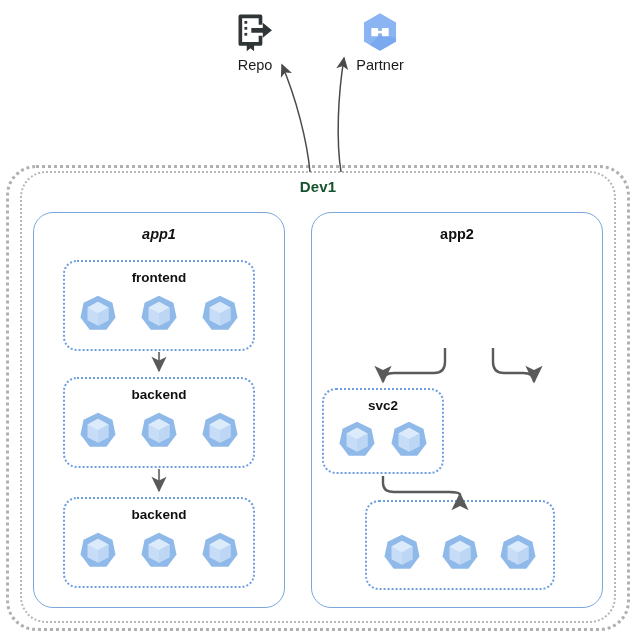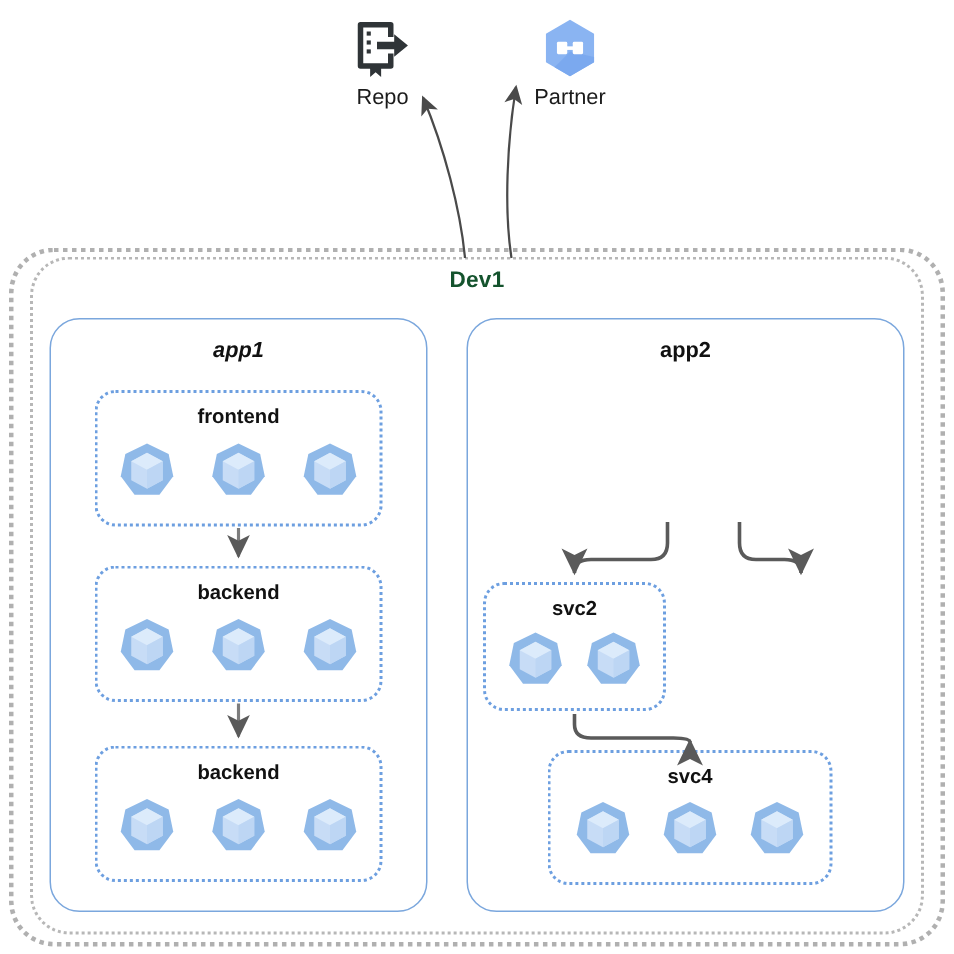--- a/index.html
+++ b/index.html
@@ -261,21 +261,20 @@
         <path d="M24 3 L40.5 11 44 28 33.5 42 14.5 42 4 28 7.5 11 z" fill="#8fb9e8"></path>
         <path d="M24 10 L36 16.5 36 31 24 37.5 12 31 12 16.5 z" fill="#c7dcf6"></path>
         <path d="M24 10 L36 16.5 24 23 12 16.5 z" fill="#dcebfb"></path>
         <path d="M24 23 L36 16.5 36 31 24 37.5 z" fill="#bdd6f4"></path>
       </svg>
     </div>
   </div>
 
 
   <div class="svc-box" style="left:365px; top:500px; width:190px; height:90px;">
-    <div class="svc-title">svc4</div>
     <div class="pod-row" style="top:30px; gap:16px;">
       <svg class="pod" viewBox="0 0 48 48">
         <path d="M24 3 L40.5 11 44 28 33.5 42 14.5 42 4 28 7.5 11 z" fill="#8fb9e8"></path>
         <path d="M24 10 L36 16.5 36 31 24 37.5 12 31 12 16.5 z" fill="#c7dcf6"></path>
         <path d="M24 10 L36 16.5 24 23 12 16.5 z" fill="#dcebfb"></path>
         <path d="M24 23 L36 16.5 36 31 24 37.5 z" fill="#bdd6f4"></path>
       </svg>
       <svg class="pod" viewBox="0 0 48 48">
         <path d="M24 3 L40.5 11 44 28 33.5 42 14.5 42 4 28 7.5 11 z" fill="#8fb9e8"></path>
         <path d="M24 10 L36 16.5 36 31 24 37.5 12 31 12 16.5 z" fill="#c7dcf6"></path>

